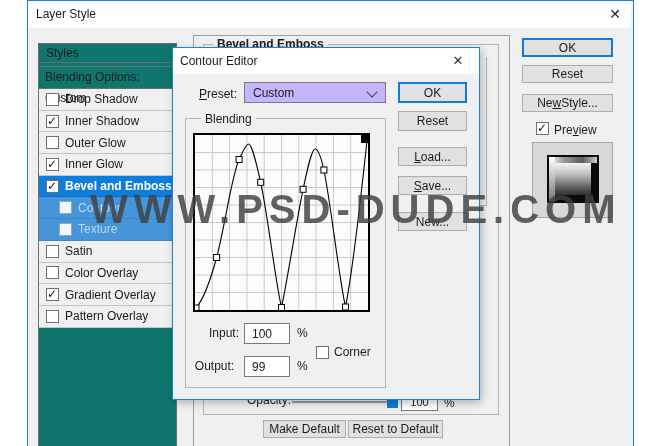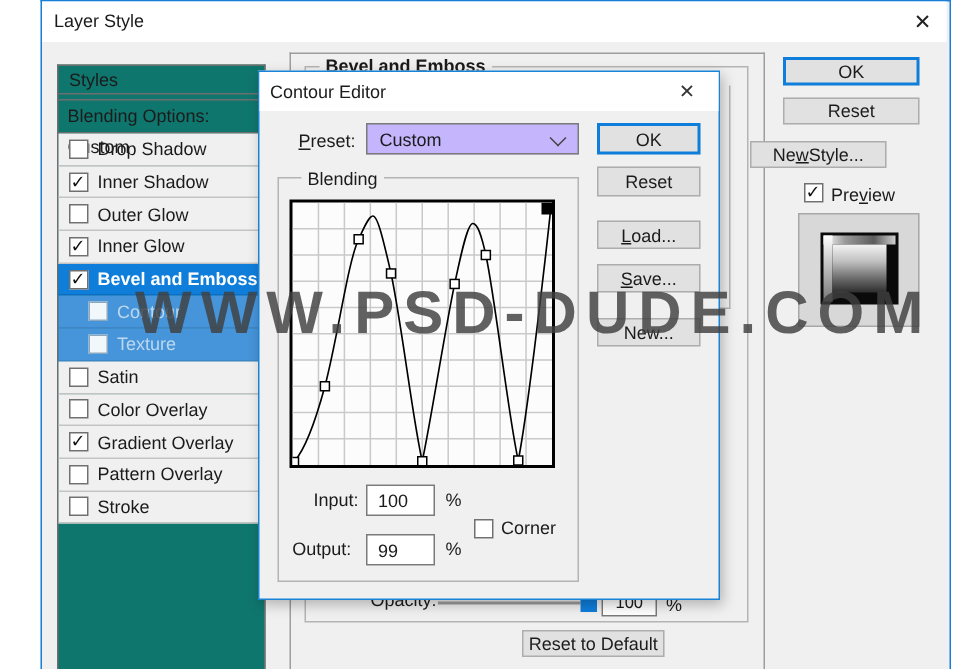--- a/index.html
+++ b/index.html
@@ -51,21 +51,21 @@
   .btn{background:#e1e1e1;border:1px solid #adadad;box-sizing:border-box;text-align:center;
        cursor:pointer;z-index:4;display:flex;align-items:center;justify-content:center;}
   .btn.def{border:2px solid #0f7edb;}
   .u{text-decoration:underline;}
   .mkdef{left:263px;top:420px;width:83px;height:18px;}
   .rstdef{left:348px;top:420px;width:95px;height:18px;text-align:right;}
 
   
   .ok-main{left:522px;top:38px;width:91px;height:19px;}
   .reset-main{left:522px;top:65px;width:91px;height:18px;}
-  .newstyle{left:500px;top:94px;width:91px;height:18px;align-items:center;}
+  .newstyle{left:522px;top:94px;width:91px;height:18px;align-items:center;}
   .prev-cb{left:536px;top:122px;z-index:3;}
   .prev-lb{left:554px;top:123px;z-index:3;cursor:default;}
   .thumb{left:532px;top:142px;width:81px;height:76px;background:#d8d8d8;border:1px solid #a8a8a8;
          box-sizing:border-box;z-index:3;}
   .bevel{left:14px;top:12px;width:52px;height:48px;background:#0a0a0a;position:absolute;}
   .bevel .face{position:absolute;left:8px;top:8px;right:8px;bottom:8px;
         background:linear-gradient(180deg,#f4f4f4 0%,#c0c0c0 35%,#6d6d6d 70%,#2e2e2e 100%);}
   .bevel .hl{position:absolute;left:2px;top:2px;right:2px;height:6px;
         background:linear-gradient(90deg,#ffffff,#9a9a9a 30%,#5c5c5c 70%,#cfcfcf);}
   .bevel .lf{position:absolute;left:2px;top:2px;bottom:2px;width:6px;
@@ -164,38 +164,35 @@
           <span class="lbl">Color Overlay</span>
         </div>
         <div class="row">
           <div class="cb on"></div>
           <span class="lbl">Gradient Overlay</span>
         </div>
         <div class="row">
           <div class="cb"></div>
           <span class="lbl">Pattern Overlay</span>
         </div>
-        <div class="row">
-          <div class="cb"></div>
-          <span class="lbl">Stroke</span>
-        </div>
       </div>
   </div>
 
   <div class="abs pane"></div>
   <div class="abs fieldsetA"></div>
   <div class="abs legendA">Bevel and Emboss</div>
   <div class="abs slub"></div>
 
   <div class="abs op-label">Opacity:</div>
   <div class="abs op-track"></div>
   <div class="abs op-handle"></div>
   <div class="abs op-box">100</div>
   <div class="abs op-pct">%</div>
 
+  <div class="abs btn mkdef">Make Default</div>
   <div class="abs btn rstdef">Reset to Default</div>
 
   <div class="abs btn def ok-main">OK</div>
   <div class="abs btn reset-main">Reset</div>
   <div class="abs btn newstyle">
       <span>Ne</span>
       <span class="u">w</span>
       <span> Style...</span>
     </div>
   <div class="abs cb on prev-cb"></div>

